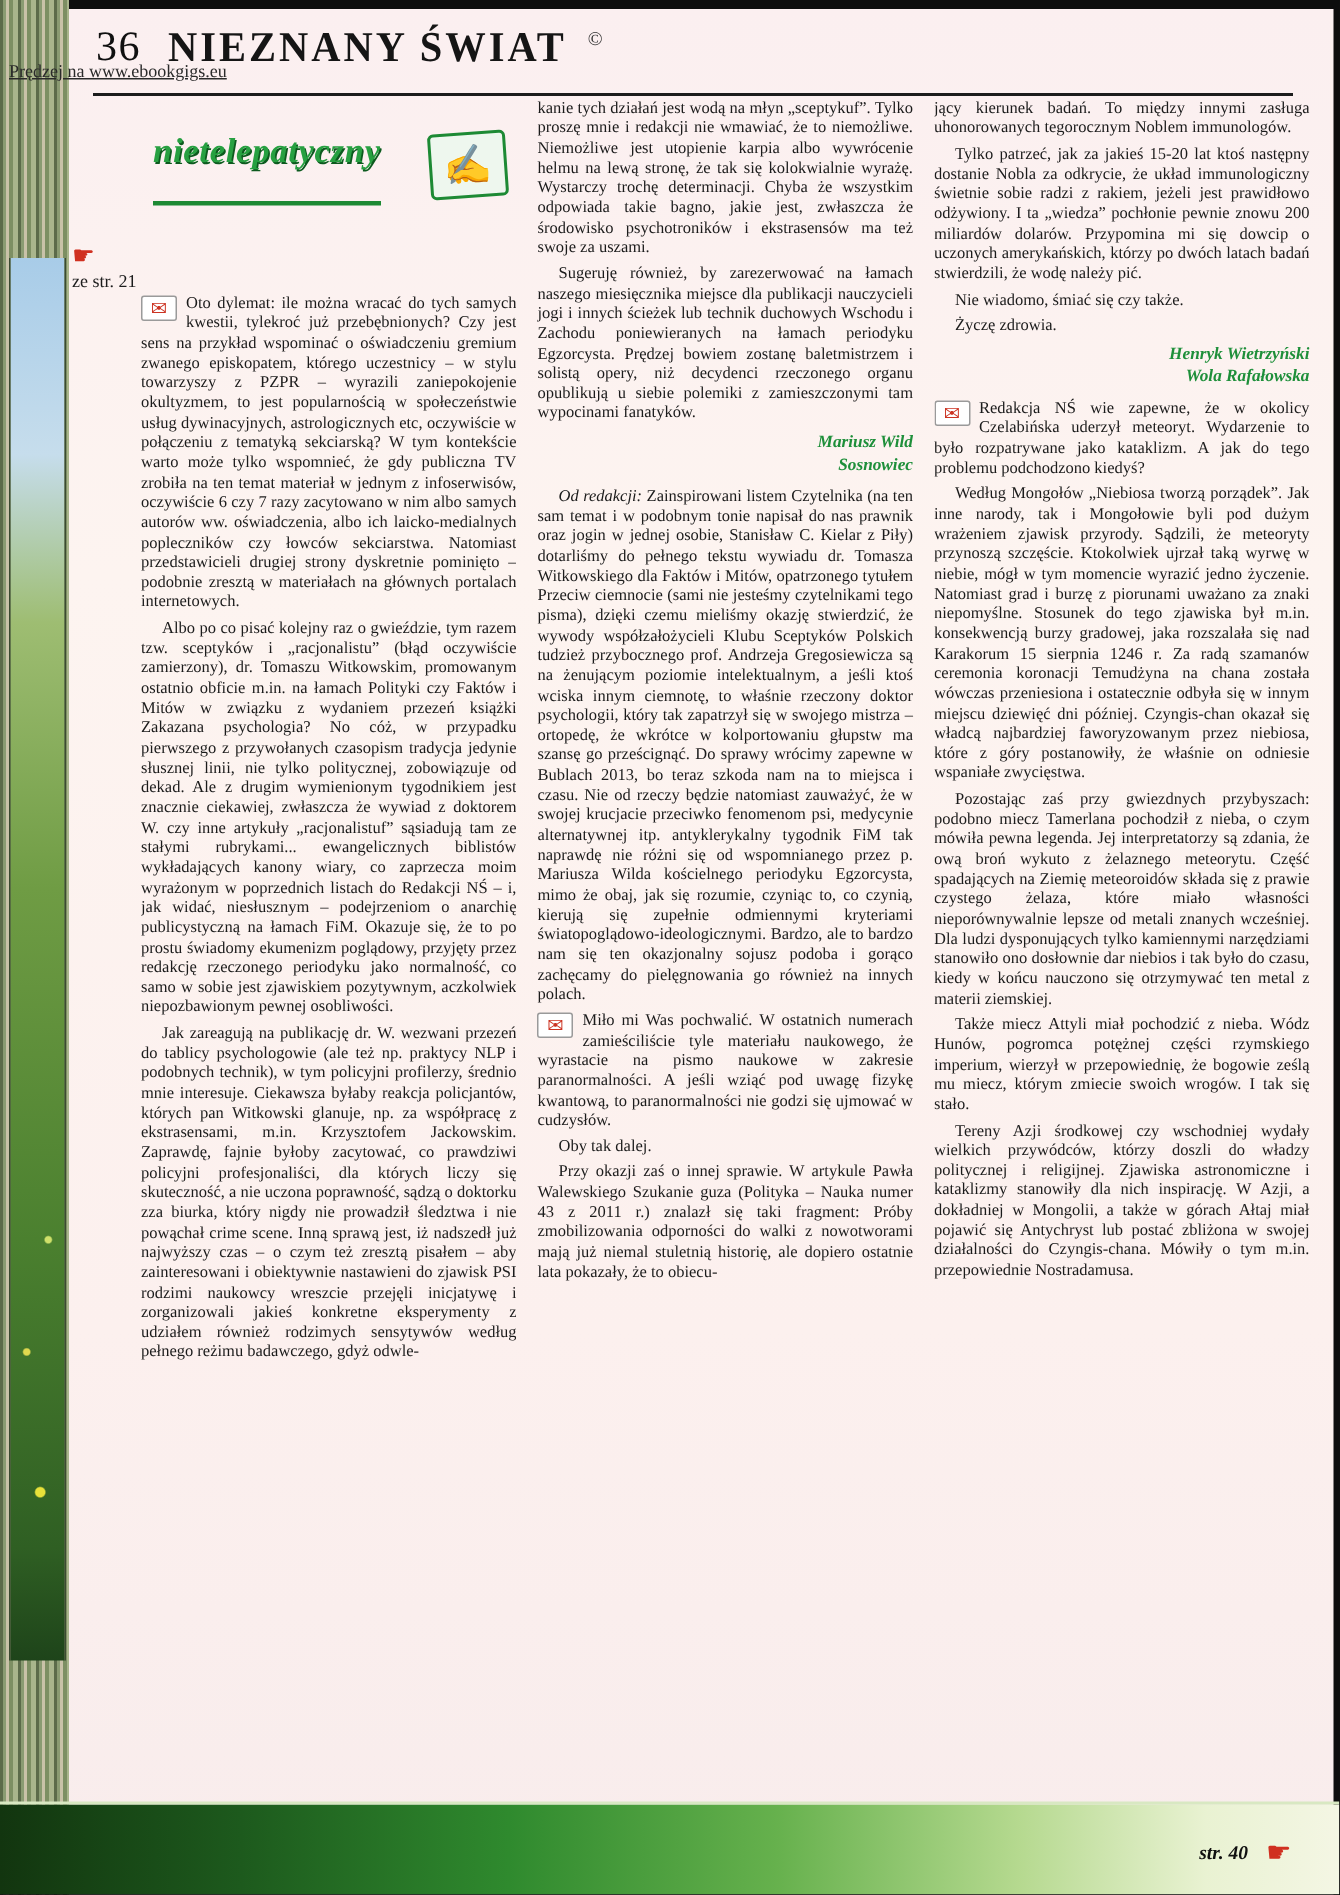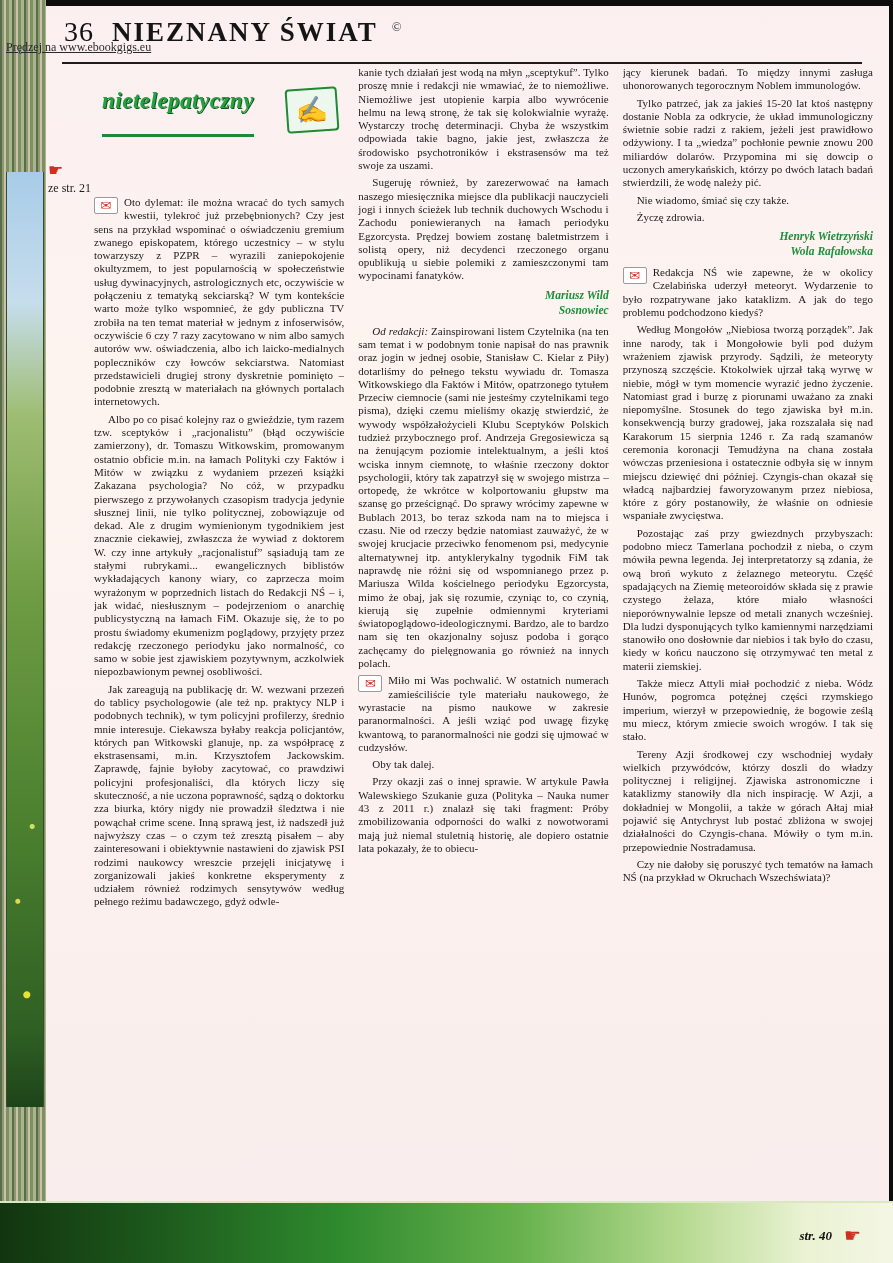--- a/index.html
+++ b/index.html
@@ -135,21 +135,20 @@
             <p class="para">Życzę zdrowia.</p>
             <div class="signature">
               <div>Henryk Wietrzyński</div>
               <div>Wola Rafałowska</div>
             </div>
             <p class="para noindent"><span class="envelope">✉</span>Redakcja NŚ wie zapewne, że w okolicy Czelabińska uderzył meteoryt. Wydarzenie to było rozpatrywane jako kataklizm. A jak do tego problemu podchodzono kiedyś?</p>
             <p class="para">Według Mongołów „Niebiosa tworzą porządek”. Jak inne narody, tak i Mongołowie byli pod dużym wrażeniem zjawisk przyrody. Sądzili, że meteoryty przynoszą szczęście. Ktokolwiek ujrzał taką wyrwę w niebie, mógł w tym momencie wyrazić jedno życzenie. Natomiast grad i burzę z piorunami uważano za znaki niepomyślne. Stosunek do tego zjawiska był m.in. konsekwencją burzy gradowej, jaka rozszalała się nad Karakorum 15 sierpnia 1246 r. Za radą szamanów ceremonia koronacji Temudżyna na chana została wówczas przeniesiona i ostatecznie odbyła się w innym miejscu dziewięć dni później. Czyngis-chan okazał się władcą najbardziej faworyzowanym przez niebiosa, które z góry postanowiły, że właśnie on odniesie wspaniałe zwycięstwa.</p>
             <p class="para">Pozostając zaś przy gwiezdnych przybyszach: podobno miecz Tamerlana pochodził z nieba, o czym mówiła pewna legenda. Jej interpretatorzy są zdania, że ową broń wykuto z żelaznego meteorytu. Część spadających na Ziemię meteoroidów składa się z prawie czystego żelaza, które miało własności nieporównywalnie lepsze od metali znanych wcześniej. Dla ludzi dysponujących tylko kamiennymi narzędziami stanowiło ono dosłownie dar niebios i tak było do czasu, kiedy w końcu nauczono się otrzymywać ten metal z materii ziemskiej.</p>
             <p class="para">Także miecz Attyli miał pochodzić z nieba. Wódz Hunów, pogromca potężnej części rzymskiego imperium, wierzył w przepowiednię, że bogowie ześlą mu miecz, którym zmiecie swoich wrogów. I tak się stało.</p>
             <p class="para">Tereny Azji środkowej czy wschodniej wydały wielkich przywódców, którzy doszli do władzy politycznej i religijnej. Zjawiska astronomiczne i kataklizmy stanowiły dla nich inspirację. W Azji, a dokładniej w Mongolii, a także w górach Ałtaj miał pojawić się Antychryst lub postać zbliżona w swojej działalności do Czyngis-chana. Mówiły o tym m.in. przepowiednie Nostradamusa.</p>
-            <p class="para">Czy nie dałoby się poruszyć tych tematów na łamach NŚ (na przykład w Okruchach Wszechświata)?</p>
           </div>
       </div>
     </div>
 
     <div class="footer-ref">
       <span class="ref-text">str. 40</span>
       <span class="hand">☛</span>
     </div>
 
   </div>

